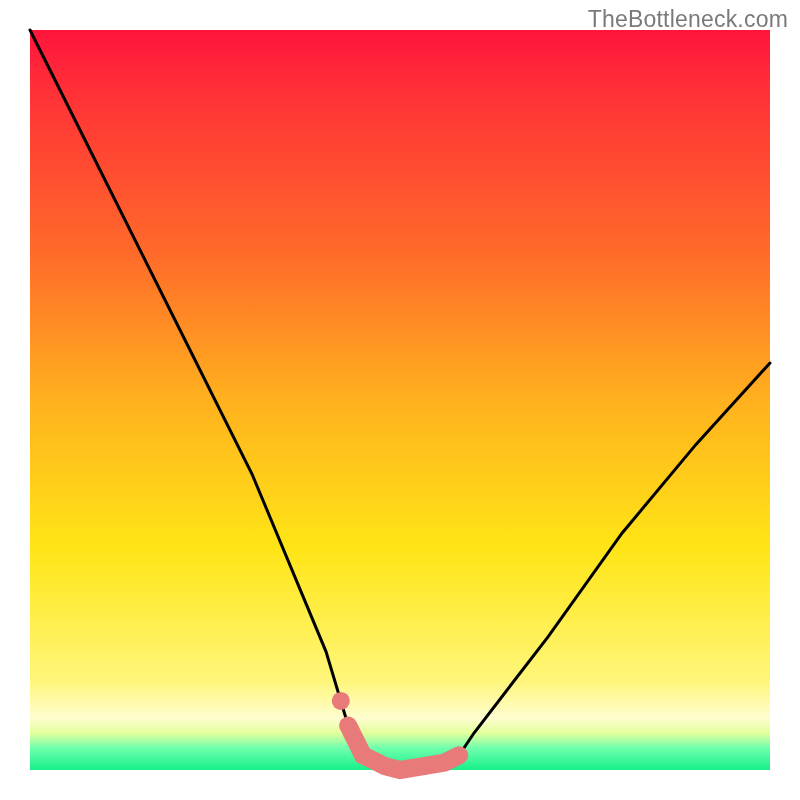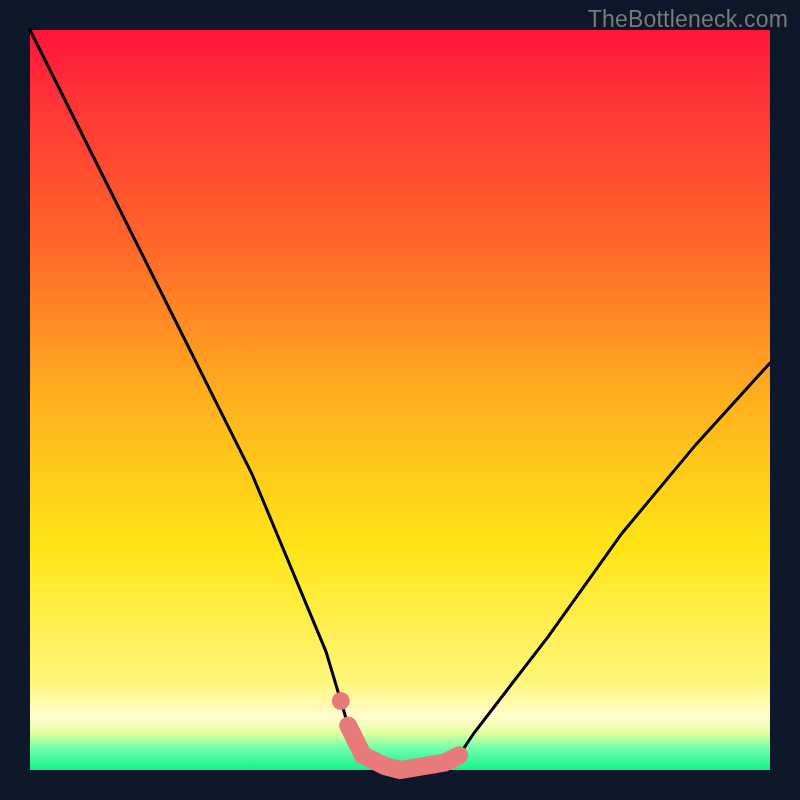--- a/index.html
+++ b/index.html
@@ -9,21 +9,21 @@
     height: 800px;
     background: #000;
     overflow: hidden;
   }
   .frame {
     position: absolute;
     left: 0;
     top: 0;
     width: 800px;
     height: 800px;
-    background: #0f172a;
+    background: #ffffff;
   }
   .plot {
     position: absolute;
     left: 30px;
     top: 30px;
     width: 740px;
     height: 740px;
     
     background: linear-gradient(
       to bottom,

